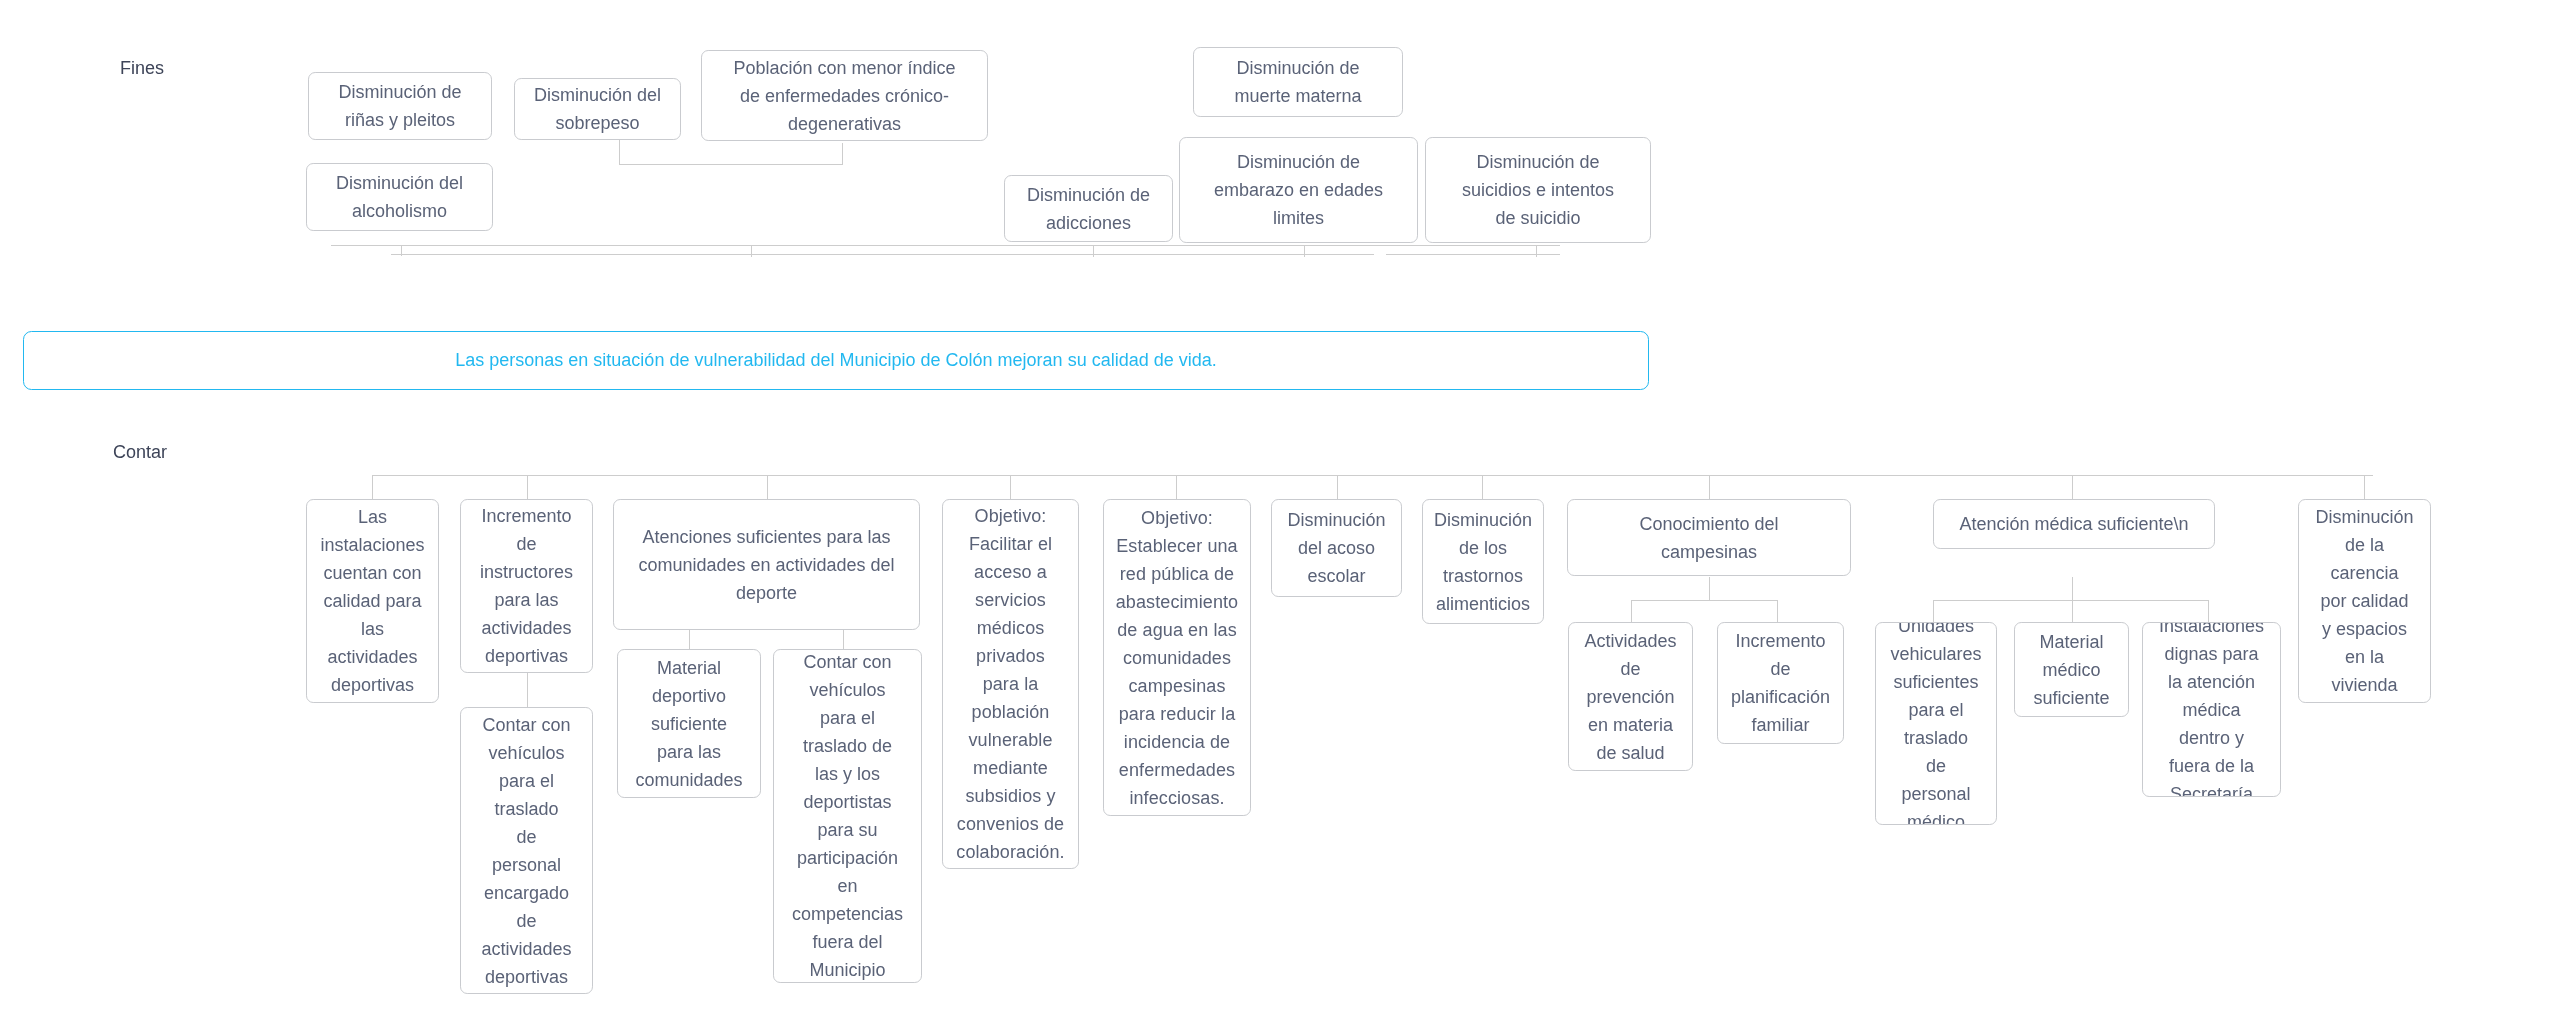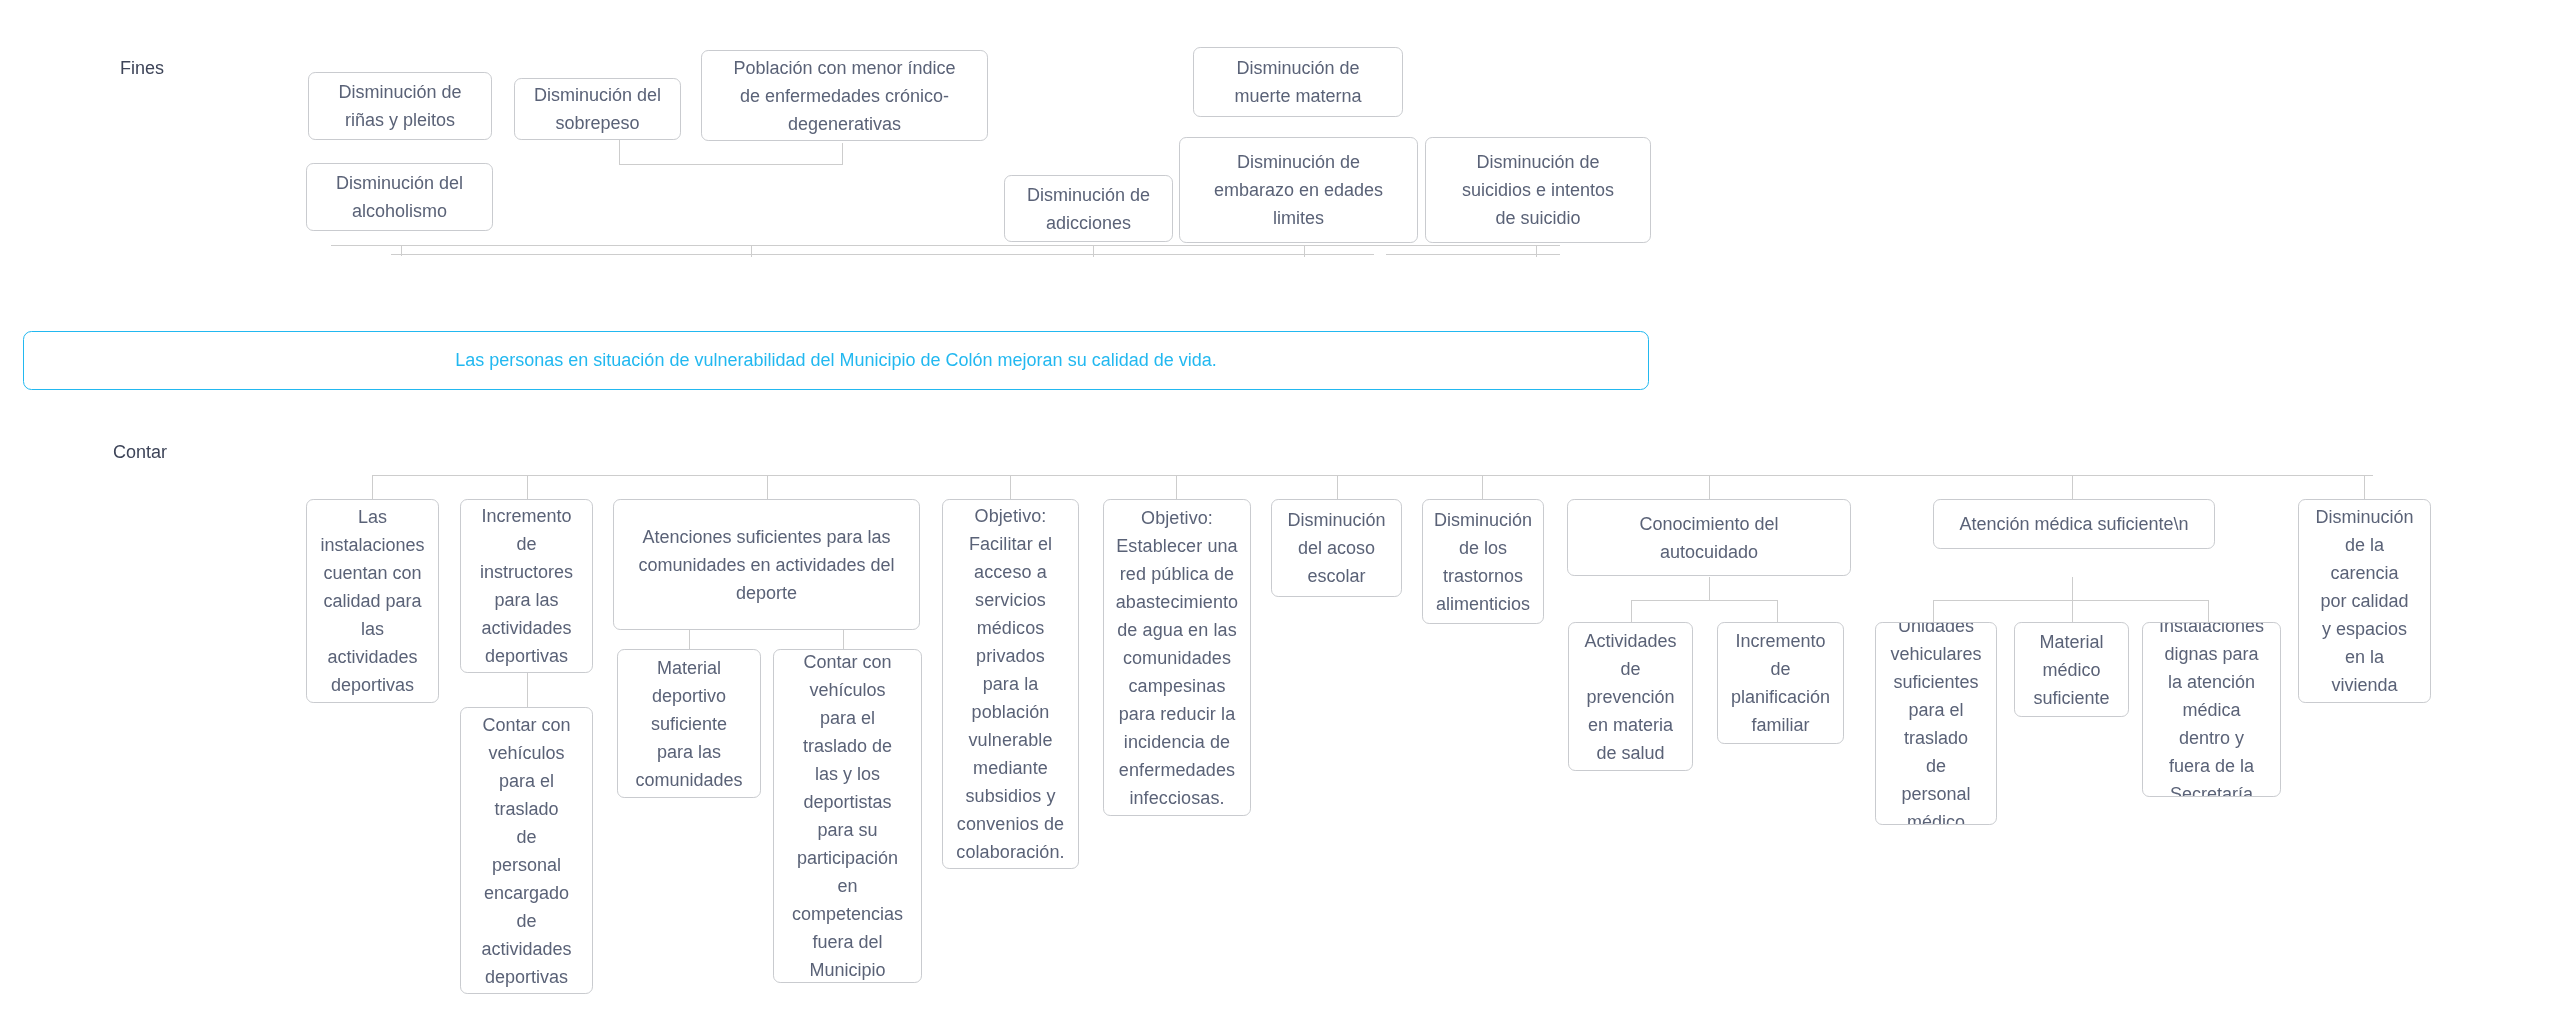--- a/index.html
+++ b/index.html
@@ -257,21 +257,21 @@
 
   <div class="node" style="left:1422px; top:499px;  width:122px; height:125px;">
     <span class="txt">Disminución
 de los
 trastornos
 alimenticios</span>
   </div>
 
   <div class="node" style="left:1567px; top:499px;  width:284px; height:77px;">
     <span class="txt">Conocimiento del
-autocuidado</span>
+campesinas</span>
   </div>
 
   <div class="node" style="left:1933px; top:499px;  width:282px; height:50px;">
     <span class="txt">Atención médica suficiente\n</span>
   </div>
 
   <div class="node" style="left:2298px; top:499px;  width:133px; height:204px;">
     <span class="txt">Disminución
 de la
 carencia

